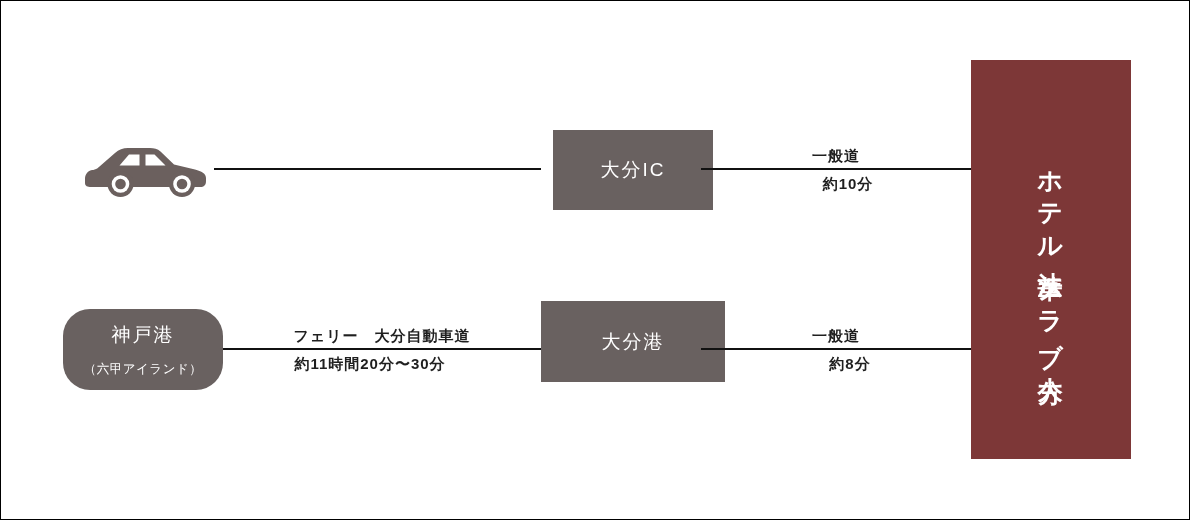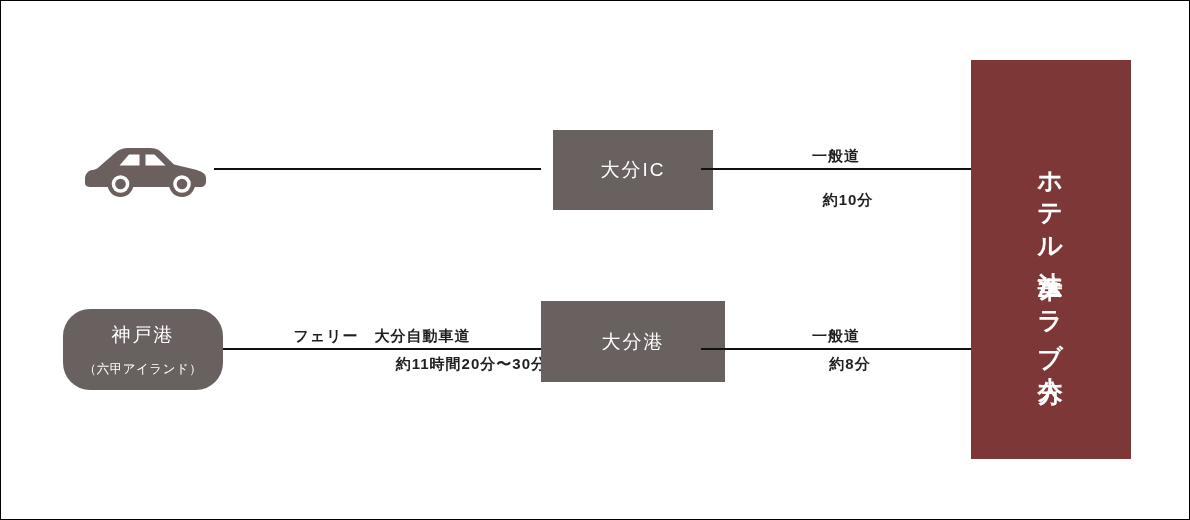--- a/index.html
+++ b/index.html
@@ -76,30 +76,30 @@
   </svg>
 
   <div class="route-line" style="left:213px;top:167px;width:327px;"></div>
 
   <div class="node-box" style="left:552px;top:129px;width:160px;height:80px;">
     <div class="node-label">大分IC</div>
   </div>
 
   <div class="route-line" style="left:700px;top:167px;width:270px;"></div>
   <div class="seg-label" style="left:700px;width:270px;top:146px;">一般道</div>
-  <div class="seg-label" style="left:700px;width:294px;top:190px;">約10分</div>
+  <div class="seg-label" style="left:700px;width:294px;top:174px;">約10分</div>
 
   <div class="node-box" style="left:62px;top:308px;width:160px;height:81px;border-radius:27px;">
     <div class="node-label">神戸港</div>
     <div class="node-sublabel">（六甲アイランド）</div>
   </div>
 
   <div class="route-line" style="left:222px;top:347px;width:318px;"></div>
   <div class="seg-label" style="left:222px;width:318px;top:326px;">フェリー　大分自動車道</div>
-  <div class="seg-label" style="left:228px;width:318px;top:354px;text-align:right;">約11時間20分〜30分</div>
+  <div class="seg-label" style="left:210px;width:318px;top:354px;">約11時間20分〜30分</div>
 
   <div class="node-box" style="left:540px;top:300px;width:184px;height:81px;">
     <div class="node-label">大分港</div>
   </div>
 
   <div class="route-line" style="left:700px;top:347px;width:270px;"></div>
   <div class="seg-label" style="left:700px;width:270px;top:326px;">一般道</div>
   <div class="seg-label" style="left:700px;width:270px;top:354px;padding-left:28px;">約8分</div>
 
   <div class="hotel-box" style="left:970px;top:59px;width:160px;height:399px;">

